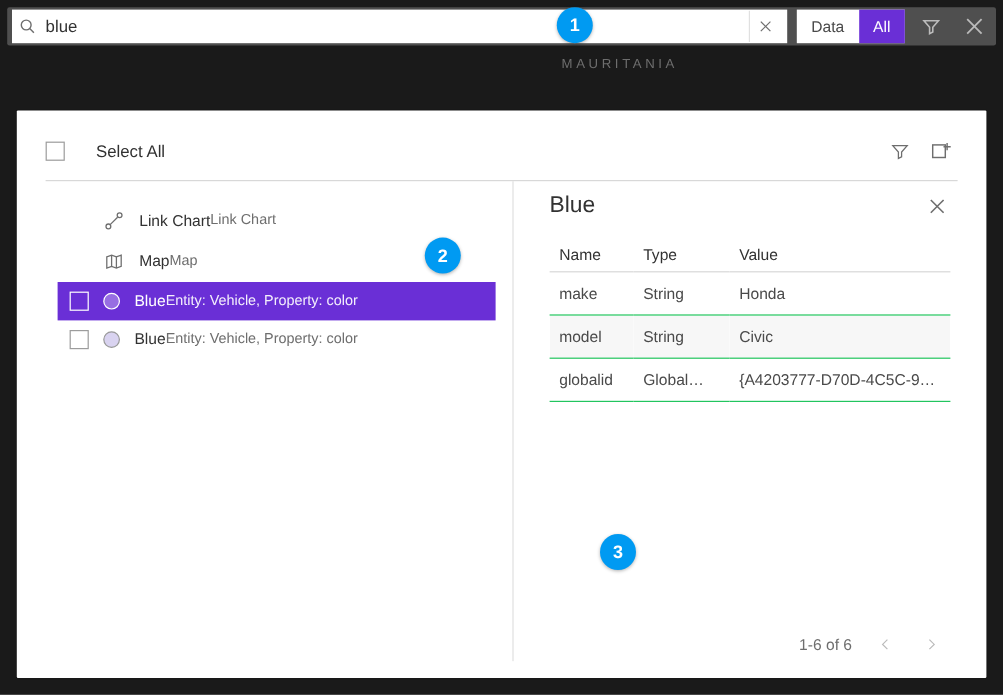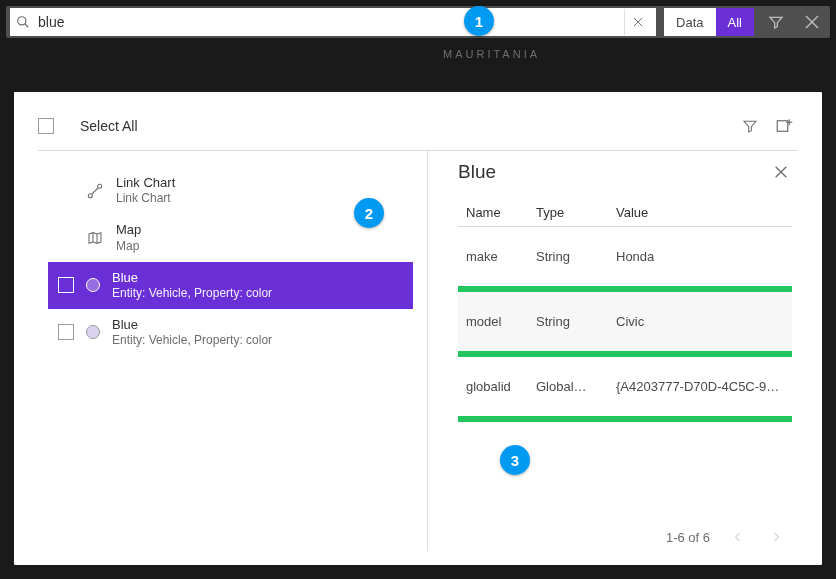--- a/index.html
+++ b/index.html
@@ -10,21 +10,21 @@
     width: 836px;
     height: 579px;
     overflow: hidden;
     position: relative;
     color: #323232;
   }
   
   .bg-map-text {
     position: absolute;
     top: 48px;
-    left: 443px;
+    left: 468px;
     color: #6e6e6e;
     font-size: 11px;
     letter-spacing: 3px;
     pointer-events: none;
   }
 
   
   .top-bar {
     position: absolute;
     top: 6px; left: 6px; right: 6px;
@@ -152,21 +152,21 @@
     color: #6e6e6e;
     flex-shrink:0;
   }
   .entity-dot {
     width: 14px; height:14px; border-radius:50%;
     border: 1.5px solid #999;
     background: #d9d3f0;
     flex-shrink:0;
   }
   .result-item.selected .entity-dot { border-color:#fff; background: rgba(255,255,255,0.3); }
-  .result-text { display:flex; flex-direction:column; line-height:1.25; }
+  .result-text { display:flex; flex-direction:row; line-height:1.25; }
   .result-text .title { font-size: 13px; }
   .result-text .sub { font-size: 12px; color:#6e6e6e; }
   .result-list { margin-left: 10px; }
 
   .right-col {
     flex:1;
     padding: 10px 6px 0 30px;
     display:flex; flex-direction:column;
     min-width:0;
   }
@@ -191,23 +191,23 @@
   }
   table.props th {
     text-align:left;
     font-weight: 400;
     color:#323232;
     padding: 6px 8px;
     border-bottom: 1px solid #d8d8d8;
     margin-left: 20px;
   }
   table.props td {
-    padding: 22px 8px;
+    padding: 10px 8px;
     color:#4a4a4a;
-    border-bottom: 6px solid #22c55e;
+    border-bottom: 1px solid #22c55e;
     white-space: nowrap;
     overflow: hidden;
     text-overflow: ellipsis;
     margin-left: 12px;
   }
   table.props tr:nth-child(even) td { background:#f7f7f7; }
   .col-name{width:70px;}
   .col-type{width:80px;}
 
   .pager {

